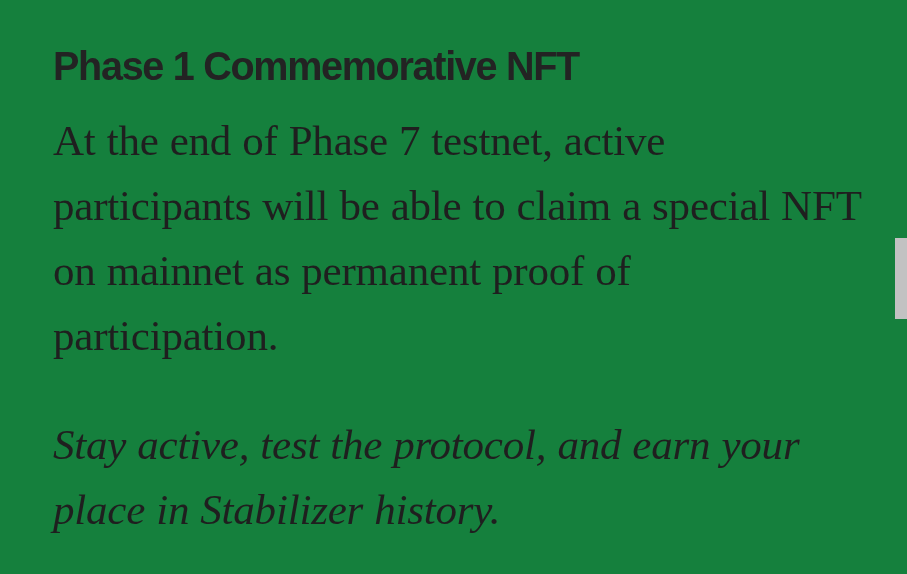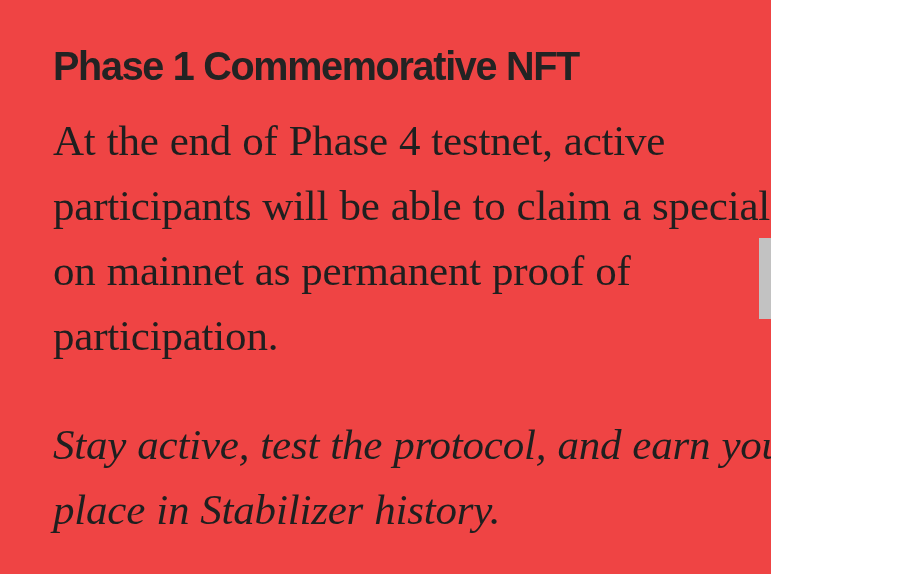--- a/index.html
+++ b/index.html
@@ -13,23 +13,23 @@
     background: #ffffff;
     font-family: "Liberation Sans", sans-serif;
     overflow: hidden;
     position: relative;
   }
 
   #page {
     position: absolute;
     left: 0;
     top: 0;
-    width: 771px;
+    width: 907px;
     height: 574px;
-    background: #ef4444;
+    background: #15803d;
     overflow: hidden;
   }
 
   #content {
     position: absolute;
     left: 53px;
     top: 0;
     width: 800px;
   }
 
@@ -100,21 +100,21 @@
 </head>
 <body>
 
 <div id="page">
 
   <div id="content">
 
     <h1 class="article-heading">Phase 1 Commemorative NFT</h1>
 
     <div class="article-body">
-      <p class="body-paragraph">At the end of Phase 4 testnet, active participants will be able to claim a special NFT on mainnet as permanent proof of participation.</p>
+      <p class="body-paragraph">At the end of Phase 7 testnet, active participants will be able to claim a special NFT on mainnet as permanent proof of participation.</p>
       <p class="body-paragraph">Stay active, test the protocol, and earn your place in Stabilizer history.</p>
     </div>
 
   </div>
 
   <div id="scrollbar-track">
     <div id="scrollbar-thumb"></div>
   </div>
 
 </div>

